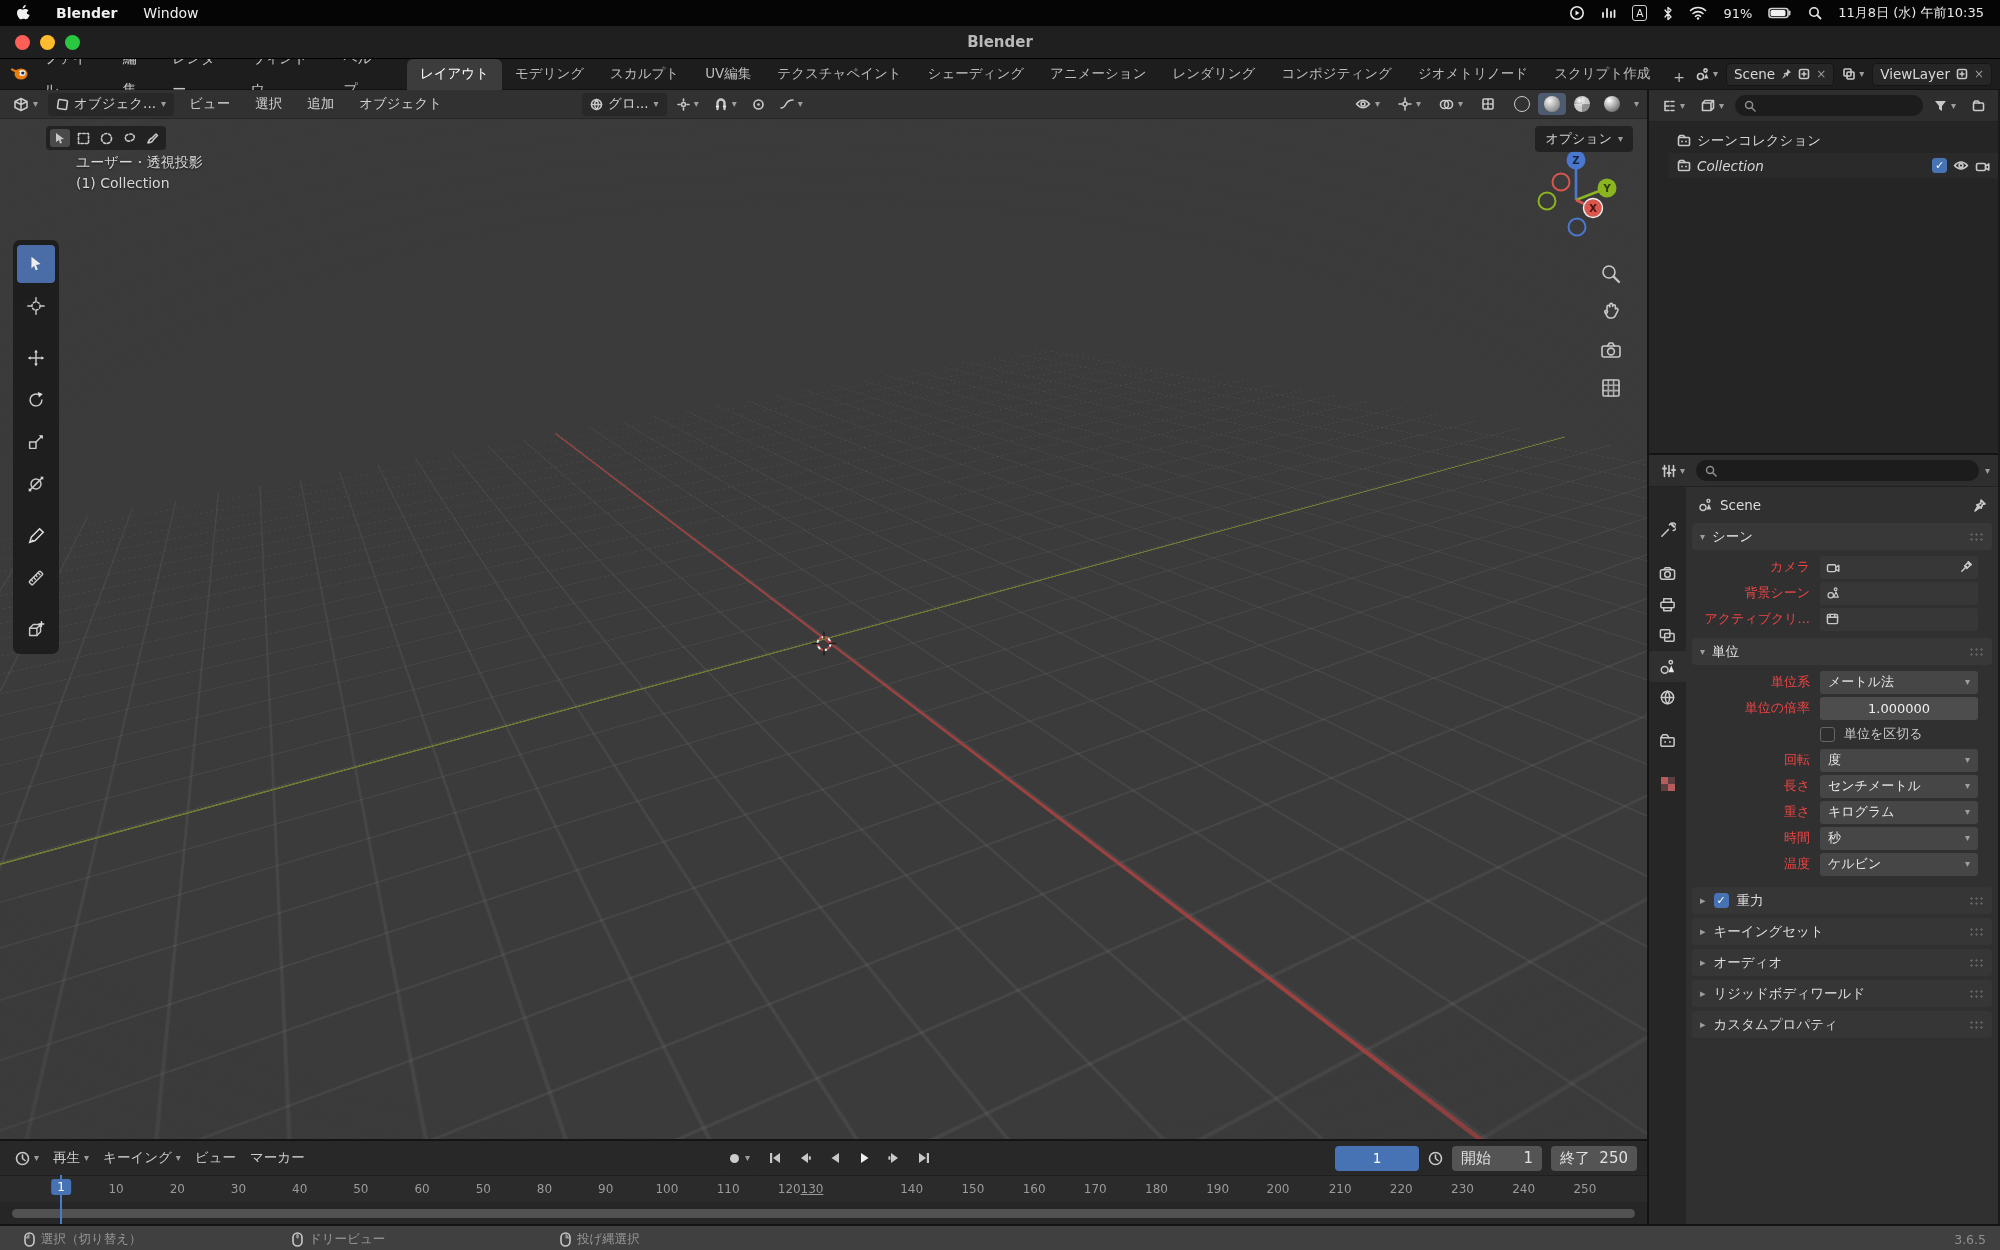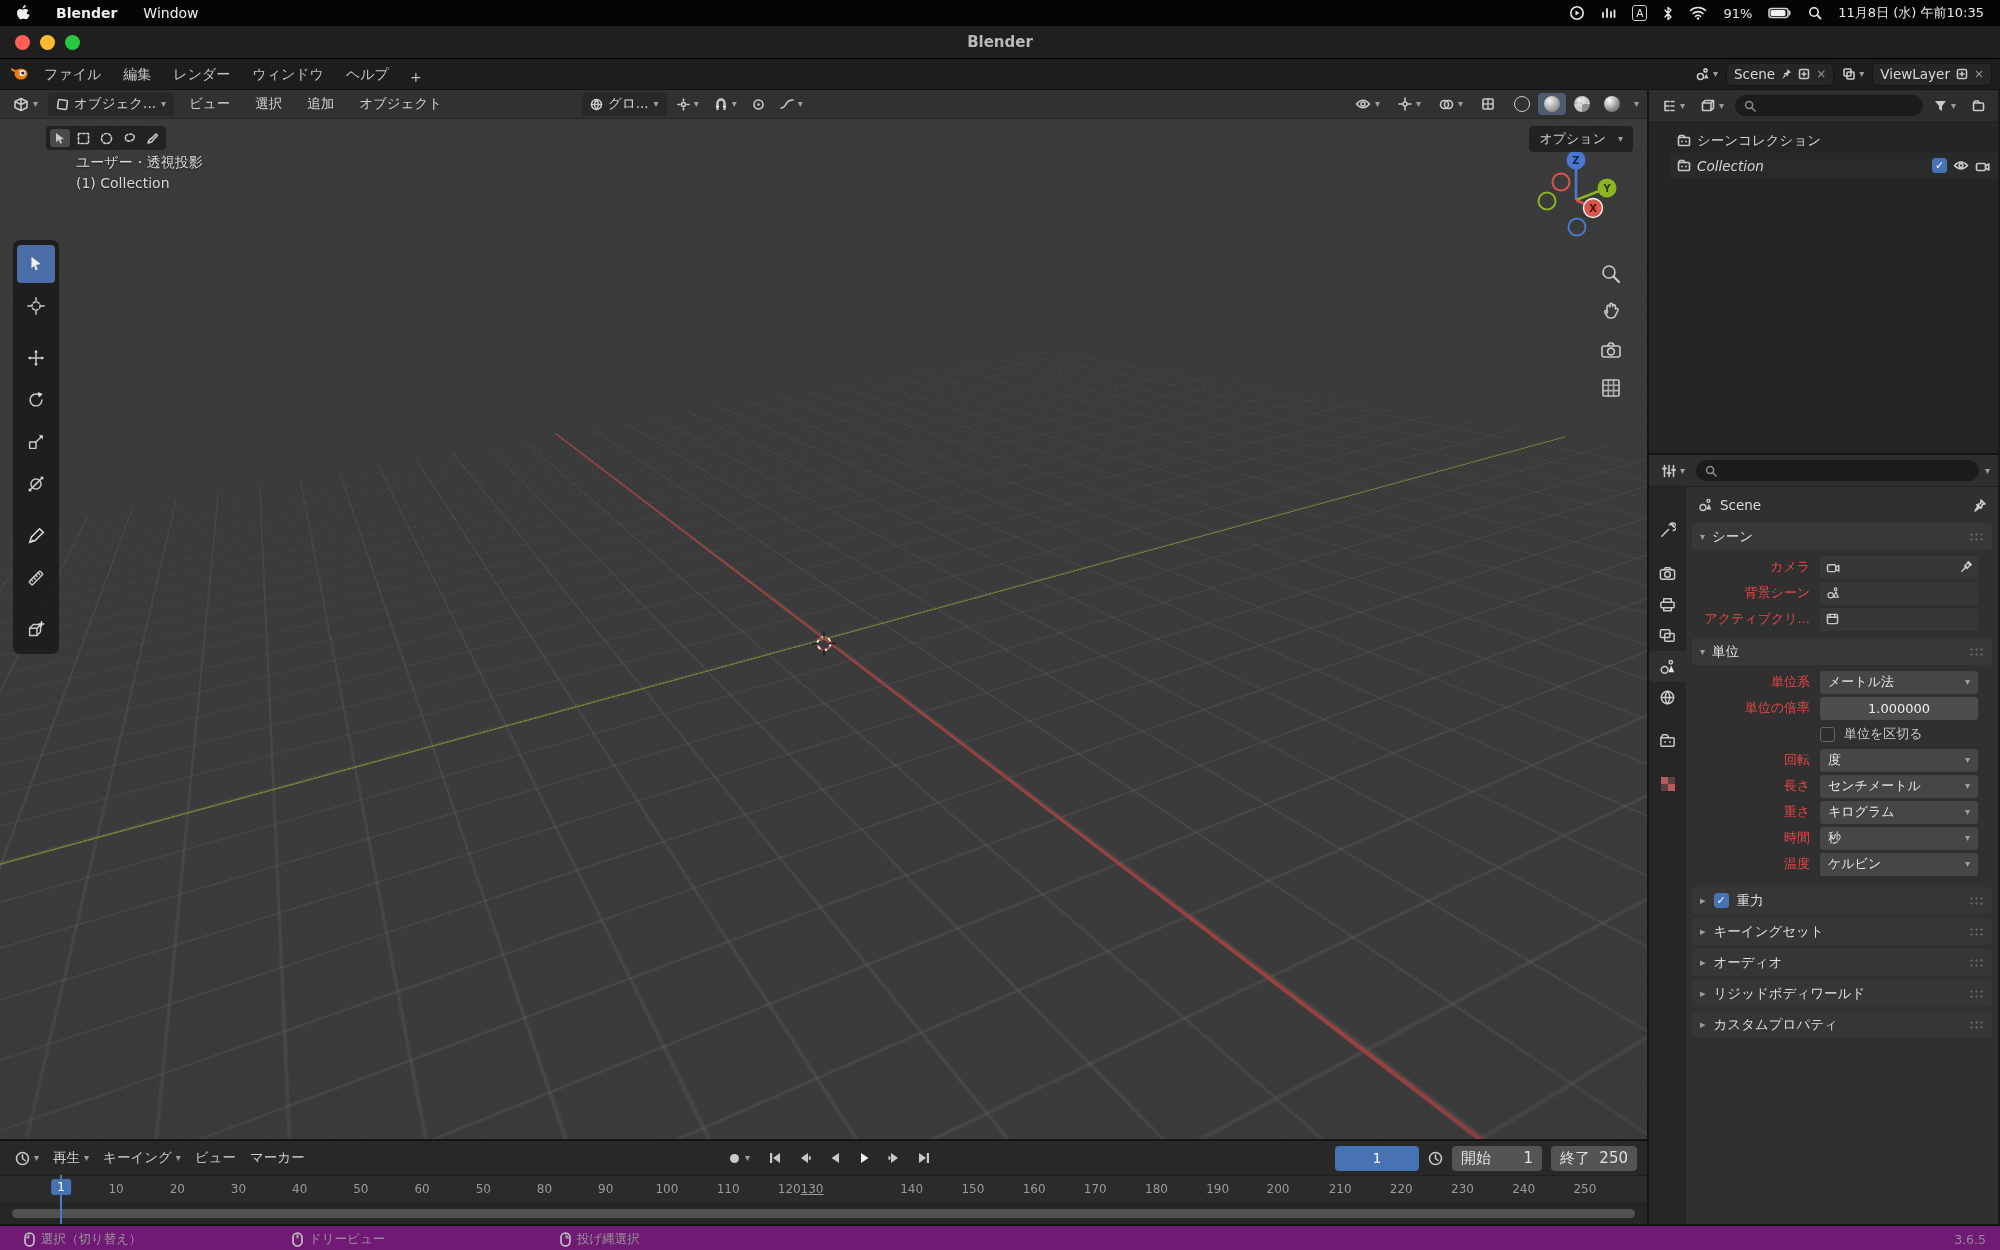--- a/index.html
+++ b/index.html
@@ -66,21 +66,21 @@
   .axis-y { position:absolute; top:50%; left:0; right:0; height:3px; margin-top:-1.5px; }
   .vp-fade { position:absolute; inset:29px 0 0 0; z-index:1; pointer-events:none;
     background:radial-gradient(ellipse 115% 95% at 50% 55%, rgba(59,59,59,0) 48%, rgba(59,59,59,.8) 88%, #3b3b3b 100%); }
   .cursor3d { position:absolute; left:50%; top:51.5%; margin:14.5px 0 0 0; transform:translate(-50%,-50%); z-index:2; }
 
   .vp-text { position:absolute; left:76px; top:62px; z-index:4; font-size:14px; color:#d9d9d9; line-height:21px; text-shadow:0 1px 2px rgba(0,0,0,.6); }
 
   .select-modes { position:absolute; top:36px; left:46px; z-index:5; display:flex; gap:3px; background:rgba(30,30,30,.85); border-radius:4px; padding:3px 4px; }
   .smode { width:20px; height:18px; border-radius:3px; display:flex; align-items:center; justify-content:center; }
   .smode.active { background:#4a4a4a; }
-  .options-btn { position:absolute; top:36px; right:14px; z-index:5; display:flex; align-items:center; gap:12px; background:rgba(30,30,30,.85); border-radius:4px; padding:4px 10px; font-size:13px; color:#d0d0d0; }
+  .options-btn { position:absolute; top:36px; right:14px; z-index:5; display:flex; align-items:center; gap:6px; background:rgba(30,30,30,.85); border-radius:4px; padding:4px 10px; font-size:13px; color:#d0d0d0; }
 
   .tool-col { position:absolute; left:13px; top:150px; z-index:5; width:46px; background:rgba(28,28,28,.92); border-radius:7px; padding:5px 4px; display:flex; flex-direction:column; gap:4px; }
   .tool-btn { height:38px; border-radius:4px; display:flex; align-items:center; justify-content:center; }
   .tool-btn.active { background:#4a6da8; }
   .tool-gap { height:6px; }
 
   .gizmo { position:absolute; top:48px; right:16px; z-index:4; }
   .nav-icons { position:absolute; top:172px; right:24px; z-index:4; display:flex; flex-direction:column; gap:14px; }
 
   
@@ -93,21 +93,21 @@
   .rangepill { height:25px; background:#545454; border-radius:4px; display:flex; align-items:center; justify-content:space-between; padding:0 9px; font-size:15px; color:#e0e0e0; }
   .rangepill.start { width:90px; } .rangepill.end { width:86px; }
   .tl-ruler { position:relative; height:27px; background:#2b2b2b; border-top:1px solid #1f1f1f; overflow:hidden; }
   .tick-label { position:absolute; top:6px; transform:translateX(-50%); font-size:12px; color:#9a9a9a; }
   .playhead-label { position:absolute; left:61px; top:3px; transform:translateX(-50%); background:#4772b3; color:#fff; font-size:12px; border-radius:3px; padding:1px 6px; z-index:3; }
   .playhead-line { position:absolute; left:60px; top:34px; bottom:0; width:2px; background:#4a7bc8; z-index:2; }
   .tl-scroll { height:22px; background:#262626; display:flex; align-items:center; padding:0 12px; }
   .scrollbar { height:9px; flex:1; background:#515151; border-radius:4.5px; }
 
   
-  #statusbar { height:26px; background:#701a75; border-top:2px solid #141414; position:relative; font-size:12.5px; color:#989898; }
+  #statusbar { height:26px; background:#404040; border-top:2px solid #141414; position:relative; font-size:12.5px; color:#989898; }
   .sb-item { position:absolute; top:0; height:26px; display:flex; align-items:center; gap:6px; }
   #sb-version { position:absolute; right:14px; top:0; height:26px; display:flex; align-items:center; color:#8f8f8f; }
 
   
   .ed-header { height:32px; background:#2e2e2e; border-bottom:1px solid #222; display:flex; align-items:center; gap:6px; padding:0 8px; }
   .search { flex:1; display:flex; align-items:center; gap:6px; background:#1c1c1c; border-radius:11px; height:21px; padding:0 9px; }
   #outliner { height:365px; background:#252525; border-bottom:2px solid #141414; }
   .otree { padding:6px 0 0 0; font-size:13.5px; color:#d6d6d6; }
   .orow { height:25px; display:flex; align-items:center; gap:6px; padding:0 8px;margin-left:20px; }
   .orow.indent { background:rgba(255,255,255,0.025);font-style:italic; }
@@ -207,20 +207,33 @@
         <ellipse cx="12.2" cy="8" rx="3.4" ry="2.9" fill="#f4f4f4"></ellipse>
         <ellipse cx="12.8" cy="8" rx="1.7" ry="1.5" fill="#1e2a52"></ellipse>
         <path d="M2 4.5 L9 8" stroke="#e87d0d" stroke-width="2.2" stroke-linecap="round"></path>
       </svg>
   </span>
   <span class="tb-menu">ファイル</span>
   <span class="tb-menu">編集</span>
   <span class="tb-menu">レンダー</span>
   <span class="tb-menu">ウィンドウ</span>
   <span class="tb-menu">ヘルプ</span>
+  <div id="ws-tabs">
+      <div class="ws-tab active">レイアウト</div>
+      <div class="ws-tab">モデリング</div>
+      <div class="ws-tab">スカルプト</div>
+      <div class="ws-tab">UV編集</div>
+      <div class="ws-tab">テクスチャペイント</div>
+      <div class="ws-tab">シェーディング</div>
+      <div class="ws-tab">アニメーション</div>
+      <div class="ws-tab">レンダリング</div>
+      <div class="ws-tab">コンポジティング</div>
+      <div class="ws-tab">ジオメトリノード</div>
+      <div class="ws-tab">スクリプト作成</div>
+    </div>
   <span class="ws-add">+</span>
   <div class="tb-right">
     <span style="display:flex;align-items:center;gap:3px;">
       <svg class="icon" width="15" height="14" viewBox="0 0 15 14">
           <circle cx="5.5" cy="9.5" r="3"></circle>
           <path d="M9 11.5 L13.5 11.5 L11.2 6.5 Z" fill="#c8c8c8" stroke="none"></path>
           <circle cx="10.5" cy="3.5" r="1.6"></circle>
         </svg>
       <span class="chev">▾</span>
     </span>

